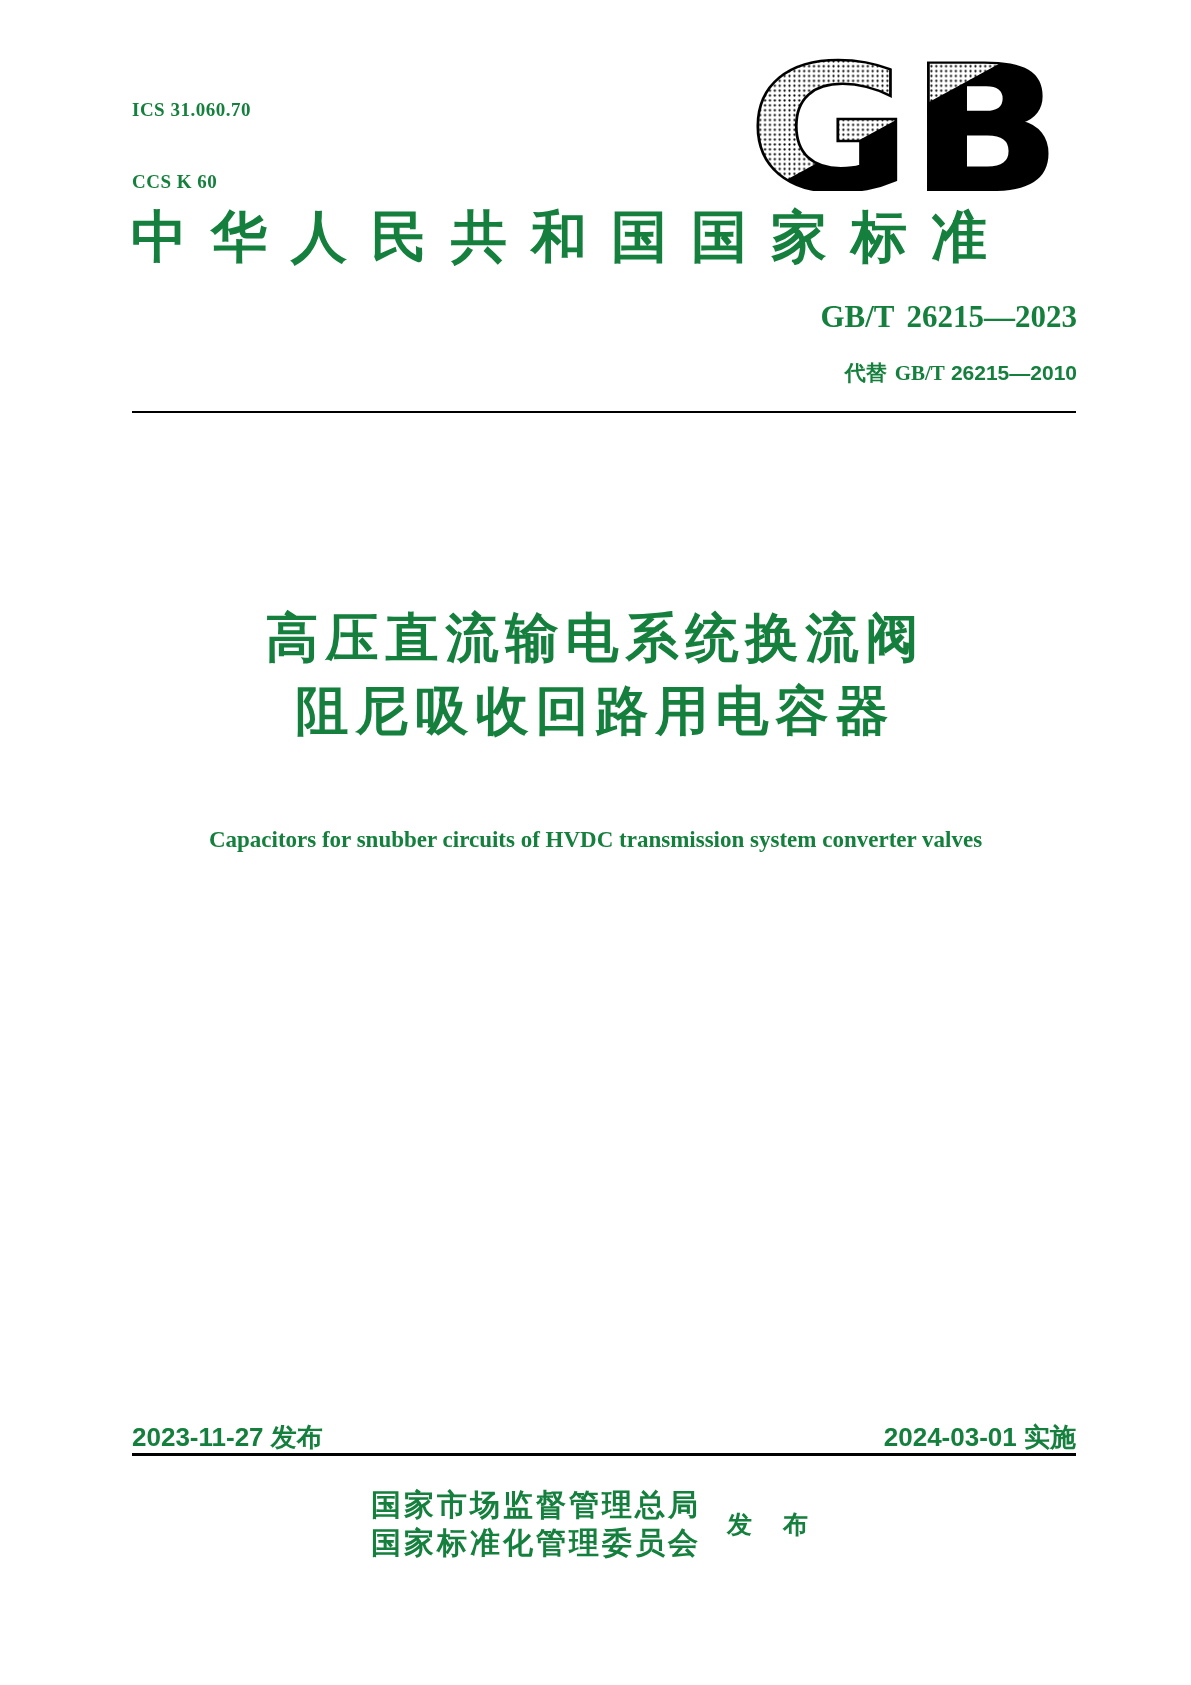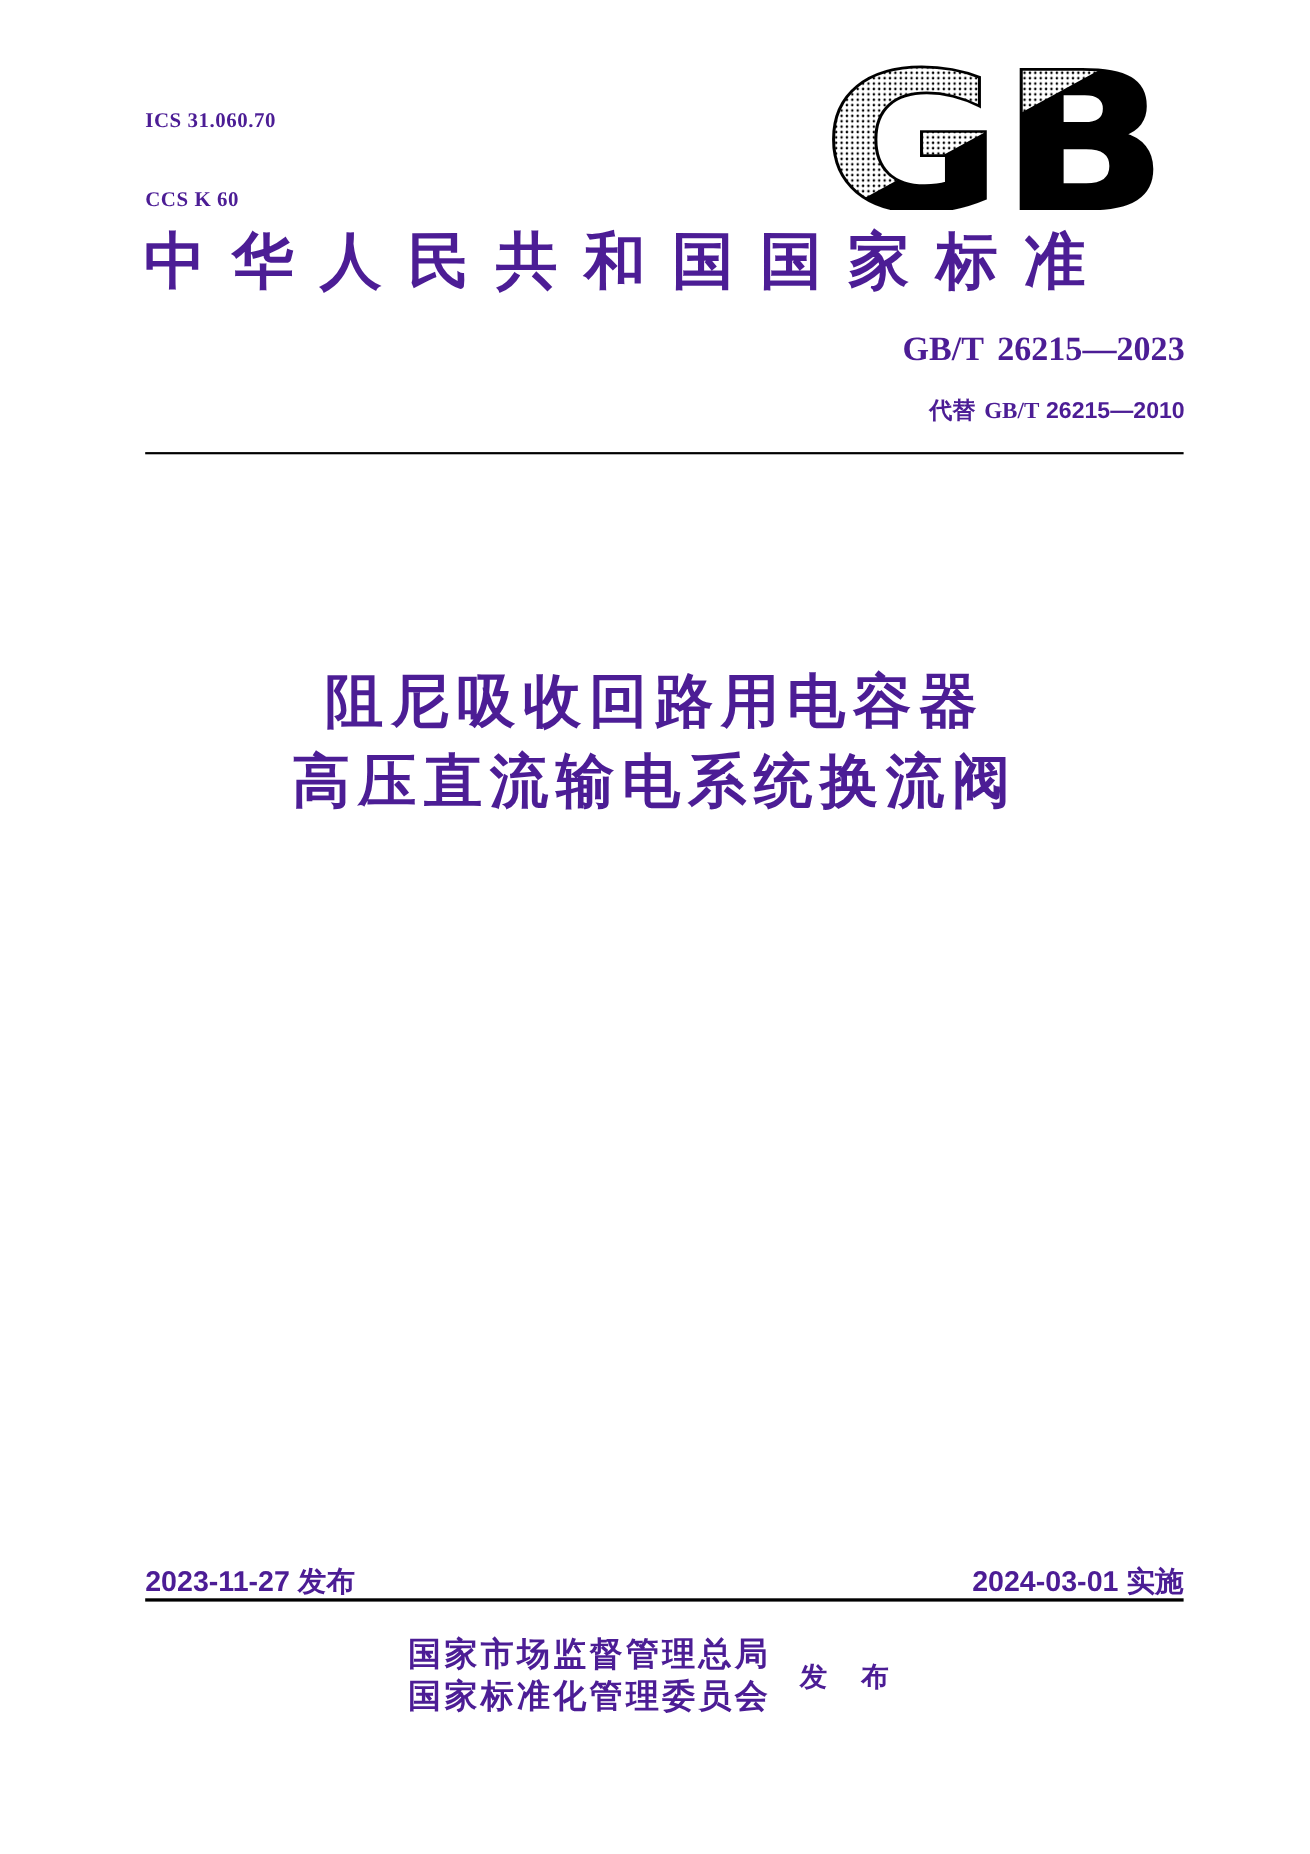--- a/index.html
+++ b/index.html
@@ -1,20 +1,20 @@
 <!DOCTYPE html>
 <html><head>
 <meta charset="utf-8">
 <style>
   html,body{margin:0;padding:0;background:#ffffff;}
   .page{
     position:relative;
     width:1191px;height:1685px;
     background:#ffffff;
-    color:#4c1d95;
+    color:#15803d;
     font-family:"Liberation Serif", serif;
     overflow:hidden;
     margin:0 auto;
   }
   
   .ics-block{
     position:absolute;left:132px;top:50px;
     font-family:"Liberation Serif", serif;
     font-weight:bold;font-size:19px;line-height:24px;letter-spacing:0.5px;
     white-space:pre;
@@ -114,24 +114,25 @@
     <span class="code-prefix">GB/T</span><span class="code-num">26215—2023</span>
   </div>
 
   <div class="replaces">
     <span class="rep-prefix">代替</span><span class="rep-code">GB/T</span><span class="rep-num">26215—2010</span>
   </div>
 
   <div class="rule-top"></div>
 
   <div class="main-title">
+    <div>高压直流输电系统换流阀</div>
     <div>阻尼吸收回路用电容器</div>
-    <div>高压直流输电系统换流阀</div>
   </div>
 
+  <div class="title-en">Capacitors for snubber circuits of HVDC transmission system converter valves</div>
 
   <div class="dates">
     <span>2023-11-27 发布</span>
     <span>2024-03-01 实施</span>
   </div>
 
   <div class="rule-bottom"></div>
 
   <div class="publisher">
     <div class="pub-lines">

